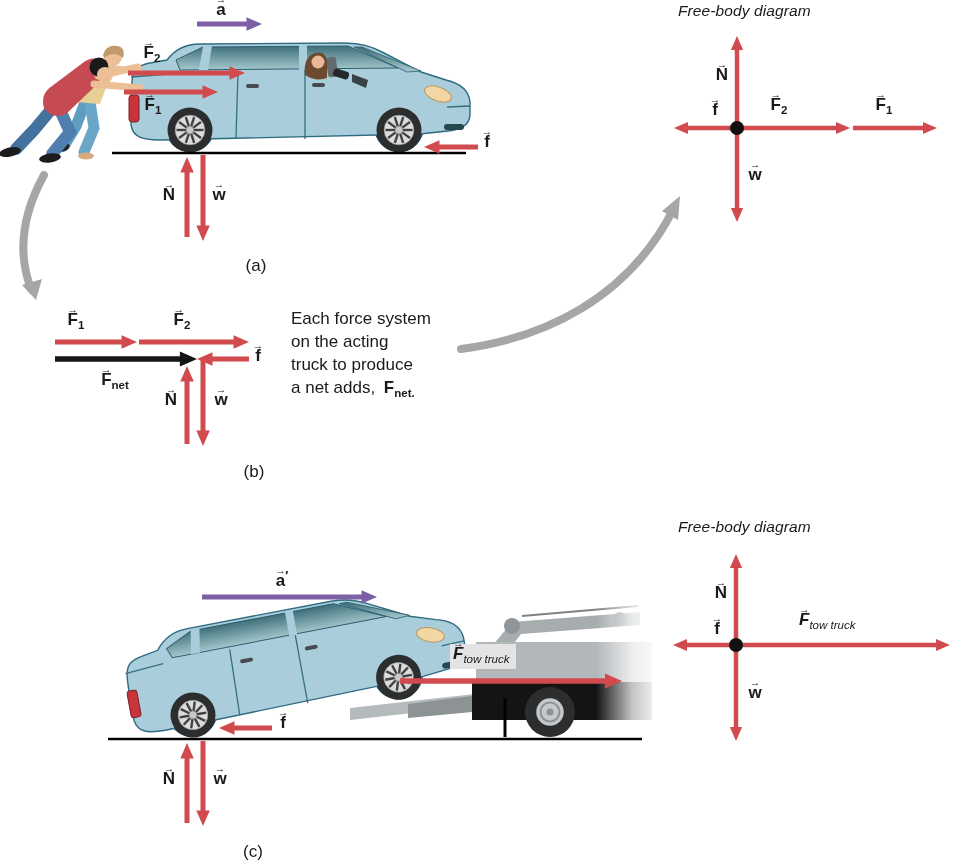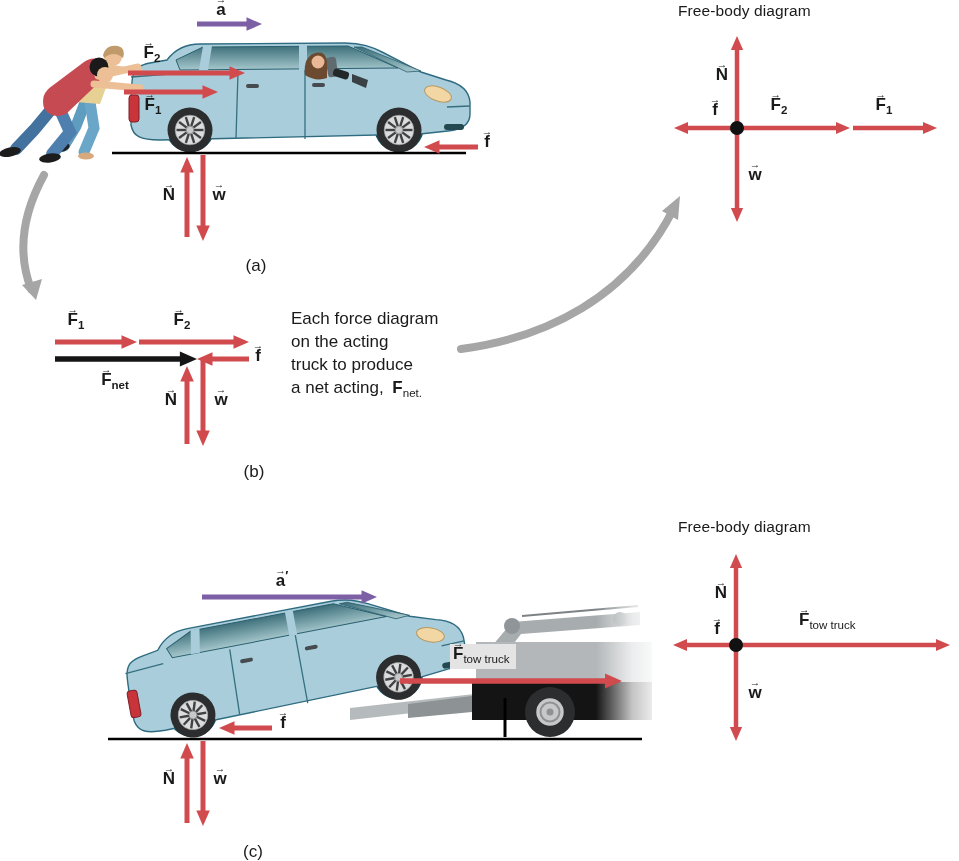--- a/index.html
+++ b/index.html
@@ -1,30 +1,30 @@
 <!DOCTYPE html>
 <html><head>
 <meta charset="utf-8">
 <style>
   html,body{margin:0;padding:0;background:#ffffff;}
   #stage{position:relative;width:959px;height:861px;background:#fff;overflow:hidden;
          font-family:"Liberation Sans","DejaVu Sans",sans-serif;color:#1a1a1a;}
   #art{position:absolute;left:0;top:0;}
   .lbl{position:absolute;font-weight:bold;font-size:17px;line-height:1;white-space:nowrap;
        transform:translate(-50%,-50%);pointer-events:none;}
-  .la{transform:none;}
+  .la{transform:none;font-style:italic;}
   .cap{font-weight:normal;font-size:17px;}
   .title{font-weight:normal;font-size:15.5px;letter-spacing:.1px;}
   .note{position:absolute;font-size:17px;font-weight:normal;line-height:23px;pointer-events:none;}
   .nl{display:block;}
   .vec{position:relative;display:inline-block;}
   .vec .hat{position:absolute;left:50%;top:-0.62em;transform:translateX(-50%);
             font-size:0.62em;font-weight:bold;}
   sub{font-size:0.68em;font-weight:bold;}
-  .note sub{font-weight:normal;}
+  .note sub{font-weight:bold;}
   .boxed{background:#e4e4e4;padding:1px 6px 3px 3px;}
   .prime{font-size:0.75em;position:relative;top:-0.45em;font-weight:bold;}
 </style>
 </head>
 <body>
 
 <div id="stage">
 
 <svg id="art" width="959" height="861" viewBox="0 0 959 861">
   <defs>
@@ -353,24 +353,24 @@
 </div>
 <div class="lbl" style="left:171px;top:399px">
   <span class="vec"><span class="hat">→</span><span>N</span></span>
 </div>
 <div class="lbl" style="left:221px;top:399px">
   <span class="vec"><span class="hat">→</span><span>w</span></span>
 </div>
 <div class="lbl cap" style="left:254px;top:471px">(b)</div>
 
 <div class="note" style="left:291px;top:307px">
-  <span class="nl">Each force diagram</span>
+  <span class="nl">Each force system</span>
   <span class="nl">on the acting</span>
   <span class="nl">truck to produce</span>
-  <span class="nl"><span>a net acting,</span>
+  <span class="nl"><span>a net adds,</span>
     <span class="vec" style="margin-left:4px"><span class="hat">→</span><b>F</b></span><sub>net.</sub></span>
 </div>
 
 <div class="lbl" style="left:282px;top:580px">
   <span class="vec"><span class="hat">→</span><span>a</span></span><span class="prime">′</span>
 </div>
 <div class="lbl la boxed" style="left:450px;top:644px">
   <span class="vec"><span class="hat">→</span><span>F</span></span><sub style="font-weight:normal">tow truck</sub>
 </div>
 <div class="lbl" style="left:283px;top:722px">

